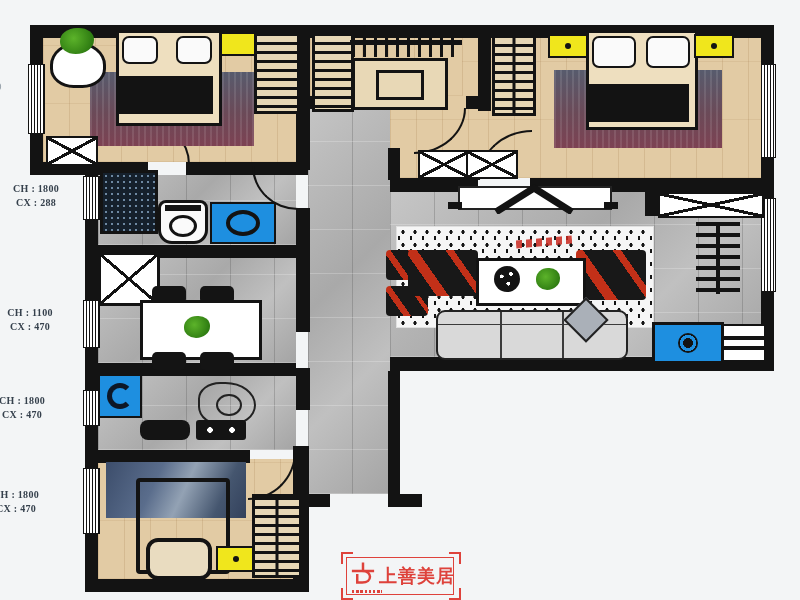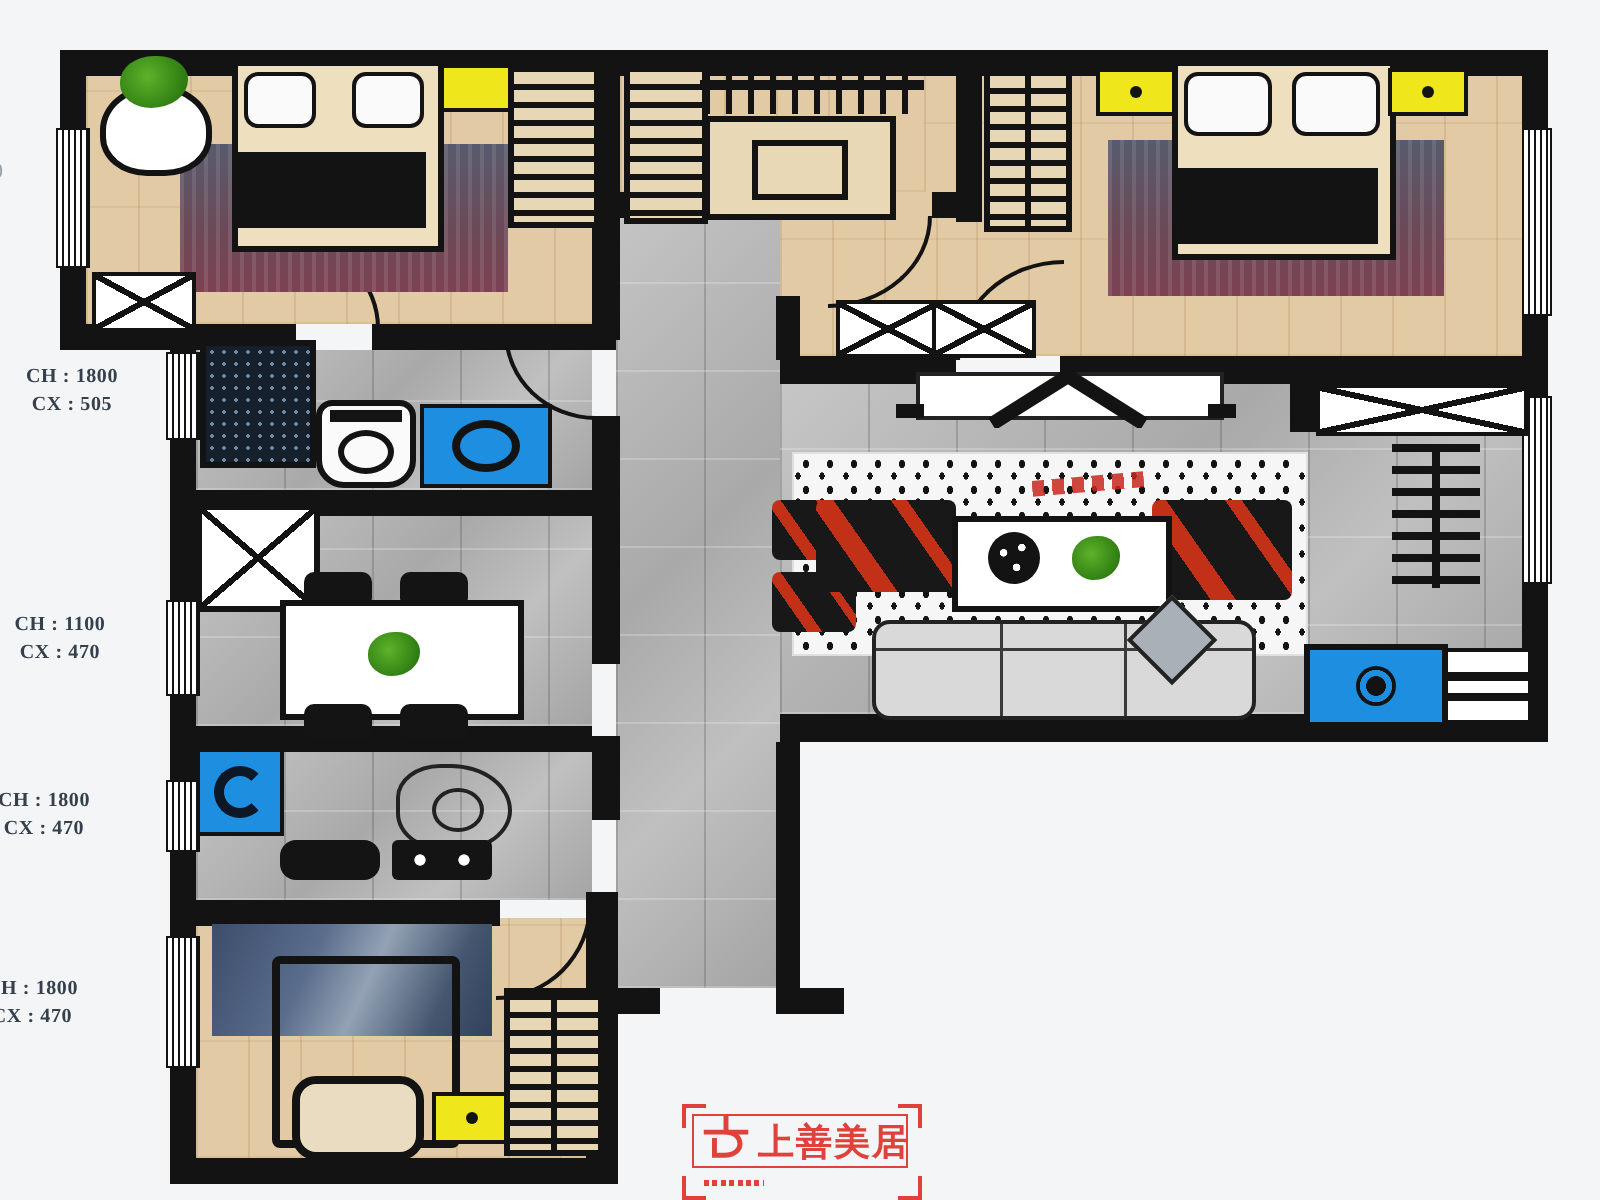--- a/index.html
+++ b/index.html
@@ -69,21 +69,21 @@
   .sketch::after{content:"";position:absolute;left:30%;top:25%;width:40%;height:45%;border:2px solid #222;border-radius:50%;}
   .fish{position:absolute;background-image:linear-gradient(90deg,transparent 45%,#131313 45% 55%,transparent 55%),
         repeating-linear-gradient(180deg,#131313 0 4px,transparent 4px 11px);}
   .tvchev{position:absolute;}
   .dim{position:absolute;font-family:"Liberation Serif",serif;font-weight:bold;font-size:10px;color:#35404c;line-height:1.35;text-align:center;width:60px;letter-spacing:.3px;}
   .edgemark{position:absolute;font-family:"Liberation Serif",serif;font-size:11px;color:#98a2ab;}
   .redline{position:absolute;background:repeating-linear-gradient(90deg,#c8271e 0 6px,transparent 6px 10px);opacity:.85;}
   .pillow-d{position:absolute;background:#aab0b8;border:2px solid #222;transform:rotate(45deg);}
 
   
-  .logo-frame{position:absolute;left:346px;top:557px;width:108px;height:27px;border:1px solid #de423b;
+  .logo-frame{position:absolute;left:346px;top:557px;width:108px;height:38px;border:1px solid #de423b;
               display:flex;align-items:center;padding:2px 3px;box-sizing:border-box;gap:3px;background:transparent;}
   .logo-corner{position:absolute;width:10px;height:10px;}
   .lc-tl{left:341px;top:552px;border-left:2px solid #de423b;border-top:2px solid #de423b;}
   .lc-tr{left:449px;top:552px;border-right:2px solid #de423b;border-top:2px solid #de423b;}
   .lc-bl{left:341px;top:588px;border-left:2px solid #de423b;border-bottom:2px solid #de423b;}
   .lc-br{left:449px;top:588px;border-right:2px solid #de423b;border-bottom:2px solid #de423b;}
   .logo-glyph{width:26px;height:28px;flex:0 0 auto;}
   .logo-dashes{position:absolute;left:352px;top:590px;width:30px;height:3px;
                background:repeating-linear-gradient(90deg,#de423b 0 2.5px,transparent 2.5px 4.2px);}
   .logo-text{color:#de423b;font-weight:bold;font-size:18px;font-family:"DejaVu Sans",sans-serif;letter-spacing:1px;white-space:nowrap;}
@@ -216,21 +216,21 @@
   <div class="sofa-light" style="left:436px;top:310px;width:188px;height:46px;"></div>
   <div class="pillow-d" style="left:570px;top:304px;width:28px;height:28px;"></div>
 
   <div class="xbox" style="left:658px;top:192px;width:102px;height:22px;border-width:2px;"></div>
   <div class="fish" style="left:696px;top:222px;width:44px;height:72px;"></div>
   <div class="washer" style="left:652px;top:322px;width:66px;height:36px;"></div>
   <div class="shelfbox" style="left:722px;top:324px;width:40px;height:34px;"></div>
 
   <div class="dim" style="left:6px;top:182px;">
     <div>CH : 1800</div>
-    <div>CX : 505</div>
+    <div>CX : 288</div>
   </div>
   <div class="dim" style="left:0px;top:306px;">
     <div>CH : 1100</div>
     <div>CX : 470</div>
   </div>
   <div class="dim" style="left:-8px;top:394px;">
     <div>CH : 1800</div>
     <div>CX : 470</div>
   </div>
   <div class="dim" style="left:-14px;top:488px;">

